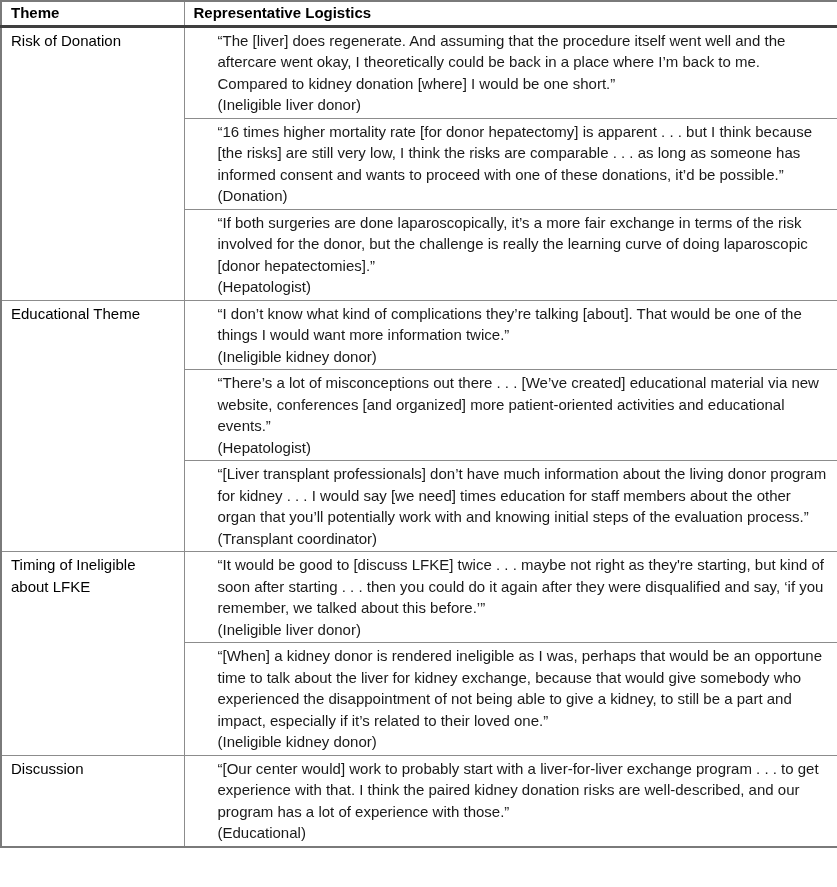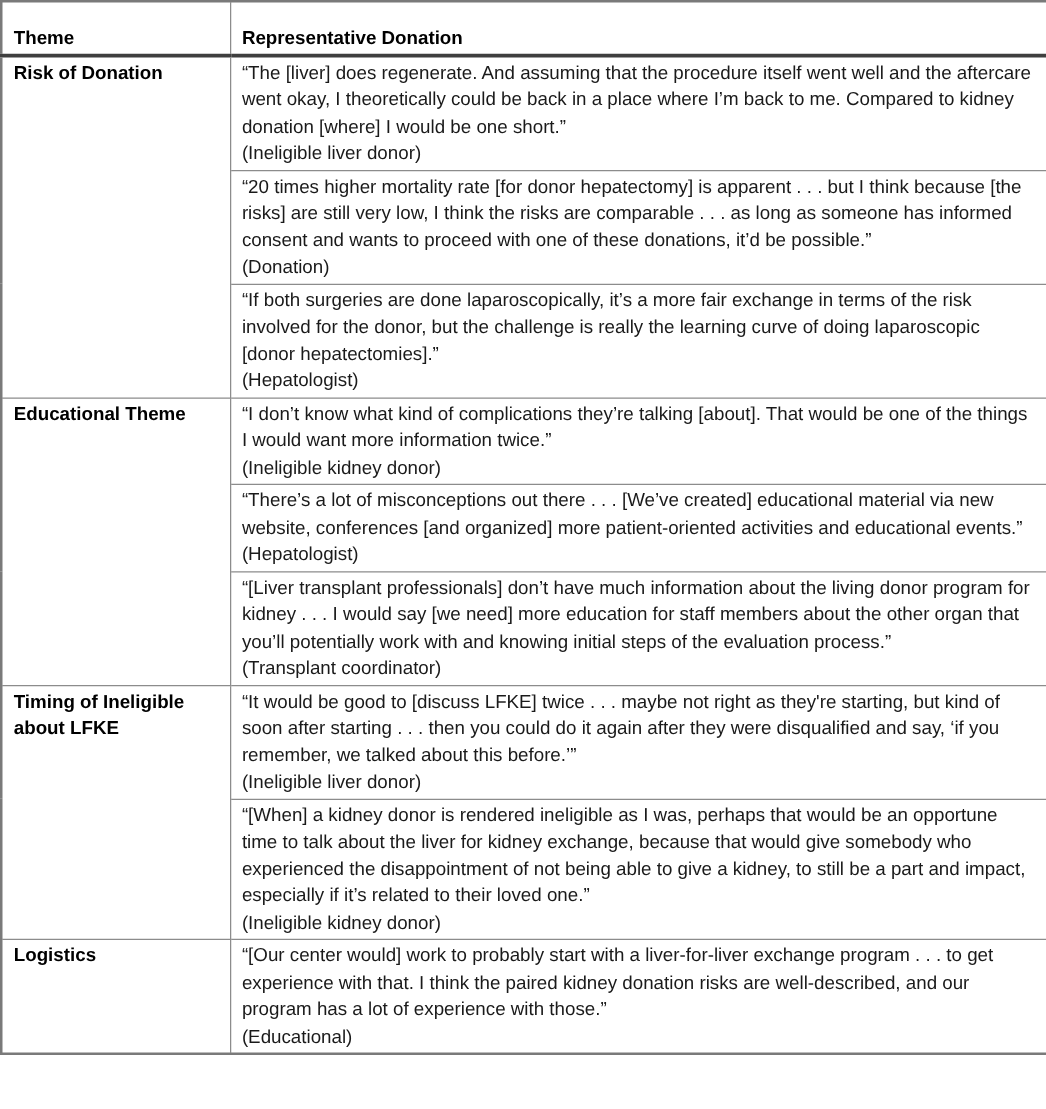--- a/index.html
+++ b/index.html
@@ -27,60 +27,61 @@
     vertical-align: top;
     text-align: left;
     padding: 2px 8px 2px 9px;
     font-size: 15px;
     line-height: 21.5px;
     box-sizing: border-box;
   }
   thead th {
     font-weight: bold;
     border-bottom: 3px solid #3f3f3f;
-    padding-top: 18px;
+    padding-top: 0;
     padding-bottom: 1px;
     color: #000000;
   }
   td.theme-cell {
-    font-weight: bold;
+    font-weight: normal;
     color: #000000;
   }
   td.quote-cell .quote-text,
   td.quote-cell .quote-attribution {
     font-weight: normal;
+    margin-left: 24px;
   }
 </style>
 </head>
 <body>
 
 <div class="page">
   <table class="quotes-table">
     <colgroup>
       <col class="theme-col">
       <col class="quote-col">
     </colgroup>
     <thead>
       <tr>
         <th>Theme</th>
-        <th>Representative Donation</th>
+        <th>Representative Logistics</th>
       </tr>
     </thead>
     <tbody>
 
       <tr>
         <td class="theme-cell" rowspan="3">Risk of Donation</td>
         <td class="quote-cell">
           <div class="quote-text">“The [liver] does regenerate. And assuming that the procedure itself went well and the aftercare went okay, I theoretically could be back in a place where I’m back to me. Compared to kidney donation [where] I would be one short.”</div>
           <div class="quote-attribution">(Ineligible liver donor)</div>
         </td>
       </tr>
       <tr>
         <td class="quote-cell">
-          <div class="quote-text">“20 times higher mortality rate [for donor hepatectomy] is apparent . . . but I think because [the risks] are still very low, I think the risks are comparable . . . as long as someone has informed consent and wants to proceed with one of these donations, it’d be possible.”</div>
+          <div class="quote-text">“16 times higher mortality rate [for donor hepatectomy] is apparent . . . but I think because [the risks] are still very low, I think the risks are comparable . . . as long as someone has informed consent and wants to proceed with one of these donations, it’d be possible.”</div>
           <div class="quote-attribution">(Donation)</div>
         </td>
       </tr>
       <tr>
         <td class="quote-cell">
           <div class="quote-text">“If both surgeries are done laparoscopically, it’s a more fair exchange in terms of the risk involved for the donor, but the challenge is really the learning curve of doing laparoscopic [donor hepatectomies].”</div>
           <div class="quote-attribution">(Hepatologist)</div>
         </td>
       </tr>
 
@@ -92,41 +93,41 @@
         </td>
       </tr>
       <tr>
         <td class="quote-cell">
           <div class="quote-text">“There’s a lot of misconceptions out there . . . [We’ve created] educational material via new website, conferences [and organized] more patient-oriented activities and educational events.”</div>
           <div class="quote-attribution">(Hepatologist)</div>
         </td>
       </tr>
       <tr>
         <td class="quote-cell">
-          <div class="quote-text">“[Liver transplant professionals] don’t have much information about the living donor program for kidney . . . I would say [we need] more education for staff members about the other organ that you’ll potentially work with and knowing initial steps of the evaluation process.”</div>
+          <div class="quote-text">“[Liver transplant professionals] don’t have much information about the living donor program for kidney . . . I would say [we need] times education for staff members about the other organ that you’ll potentially work with and knowing initial steps of the evaluation process.”</div>
           <div class="quote-attribution">(Transplant coordinator)</div>
         </td>
       </tr>
 
       <tr>
         <td class="theme-cell" rowspan="2">Timing of Ineligible about LFKE</td>
         <td class="quote-cell">
           <div class="quote-text">“It would be good to [discuss LFKE] twice . . . maybe not right as they're starting, but kind of soon after starting . . . then you could do it again after they were disqualified and say, ‘if you remember, we talked about this before.’”</div>
           <div class="quote-attribution">(Ineligible liver donor)</div>
         </td>
       </tr>
       <tr>
         <td class="quote-cell">
           <div class="quote-text">“[When] a kidney donor is rendered ineligible as I was, perhaps that would be an opportune time to talk about the liver for kidney exchange, because that would give somebody who experienced the disappointment of not being able to give a kidney, to still be a part and impact, especially if it’s related to their loved one.”</div>
           <div class="quote-attribution">(Ineligible kidney donor)</div>
         </td>
       </tr>
 
       <tr>
-        <td class="theme-cell">Logistics</td>
+        <td class="theme-cell">Discussion</td>
         <td class="quote-cell">
           <div class="quote-text">“[Our center would] work to probably start with a liver-for-liver exchange program . . . to get experience with that. I think the paired kidney donation risks are well-described, and our program has a lot of experience with those.”</div>
           <div class="quote-attribution">(Educational)</div>
         </td>
       </tr>
     </tbody>
   </table>
 </div>
 
 </body></html>

